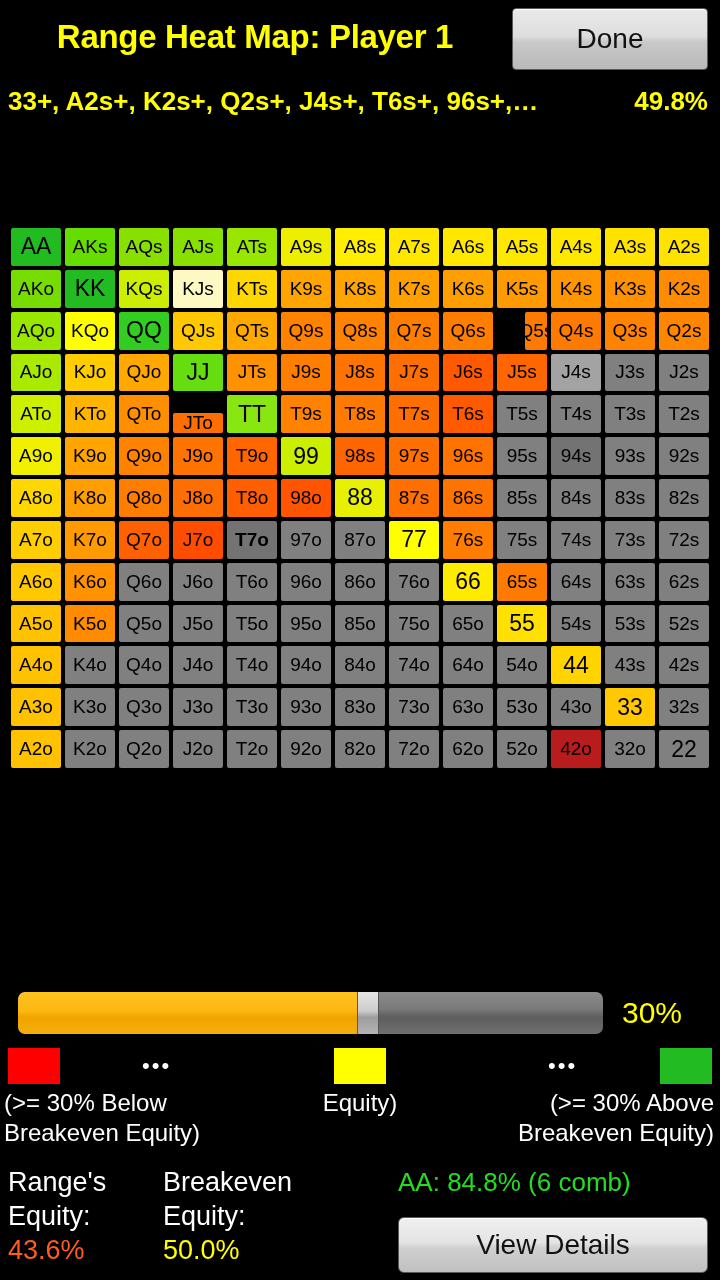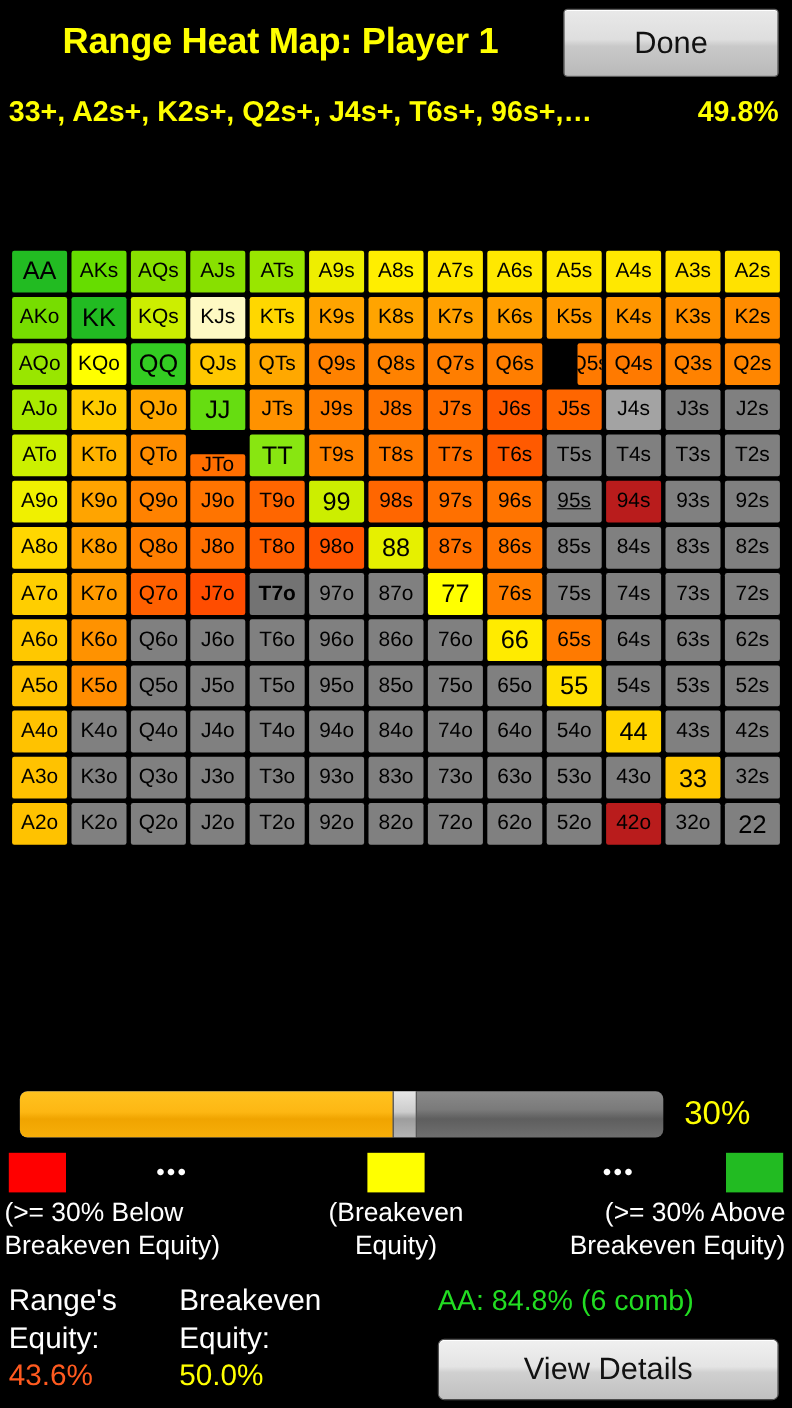--- a/index.html
+++ b/index.html
@@ -203,22 +203,22 @@
       <div class="cell" style="background: rgb(128, 128, 128);">T2s</div>
       <div class="cell" style="background: rgb(240, 240, 0);">A9o</div>
       <div class="cell" style="background: rgb(255, 164, 0);">K9o</div>
       <div class="cell" style="background: rgb(255, 130, 0);">Q9o</div>
       <div class="cell" style="background: rgb(255, 116, 0);">J9o</div>
       <div class="cell" style="background: rgb(255, 102, 0);">T9o</div>
       <div class="cell pair" style="background: rgb(204, 238, 0);">99</div>
       <div class="cell" style="background: rgb(255, 102, 0);">98s</div>
       <div class="cell" style="background: rgb(255, 112, 0);">97s</div>
       <div class="cell" style="background: rgb(255, 116, 0);">96s</div>
-      <div class="cell" style="background: rgb(128, 128, 128); text-decoration: underline;">95s</div>
-      <div class="cell" style="background: #b91c1c;">94s</div>
+      <div class="cell" style="background: rgb(128, 128, 128);">95s</div>
+      <div class="cell" style="background: #737373;">94s</div>
       <div class="cell" style="background: rgb(128, 128, 128);">93s</div>
       <div class="cell" style="background: rgb(128, 128, 128);">92s</div>
       <div class="cell" style="background: rgb(255, 215, 0);">A8o</div>
       <div class="cell" style="background: rgb(255, 158, 0);">K8o</div>
       <div class="cell" style="background: rgb(255, 126, 0);">Q8o</div>
       <div class="cell" style="background: rgb(255, 110, 0);">J8o</div>
       <div class="cell" style="background: rgb(255, 95, 0);">T8o</div>
       <div class="cell" style="background: rgb(255, 85, 0);">98o</div>
       <div class="cell pair" style="background: rgb(230, 240, 0);">88</div>
       <div class="cell" style="background: rgb(255, 112, 0);">87s</div>
@@ -320,21 +320,20 @@
     <div class="dots" id="dots-left" style="left: 142px;">•••</div>
     <div class="swatch" id="sw-yellow" style="background: rgb(255, 255, 0); left: 334px;"></div>
     <div class="dots" id="dots-right" style="left: 548px;">•••</div>
     <div class="swatch" id="sw-green" style="background: rgb(34, 187, 34); left: 660px;"></div>
 
     <div class="legend-label" id="lab-left" style="left: 4px;">
       <div>(&gt;= 30% Below</div>
       <div>Breakeven Equity)</div>
     </div>
     <div class="legend-label" id="lab-mid" style="left: 290px; text-align: center; width: 140px;">
-      <div>(Breakeven</div>
       <div>Equity)</div>
     </div>
     <div class="legend-label" id="lab-right" style="right: 6px; text-align: right;">
       <div>(&gt;= 30% Above</div>
       <div>Breakeven Equity)</div>
     </div>
   </div>
 
   <div id="footer">
     <div class="stat-title" style="left:8px; top:0;">

